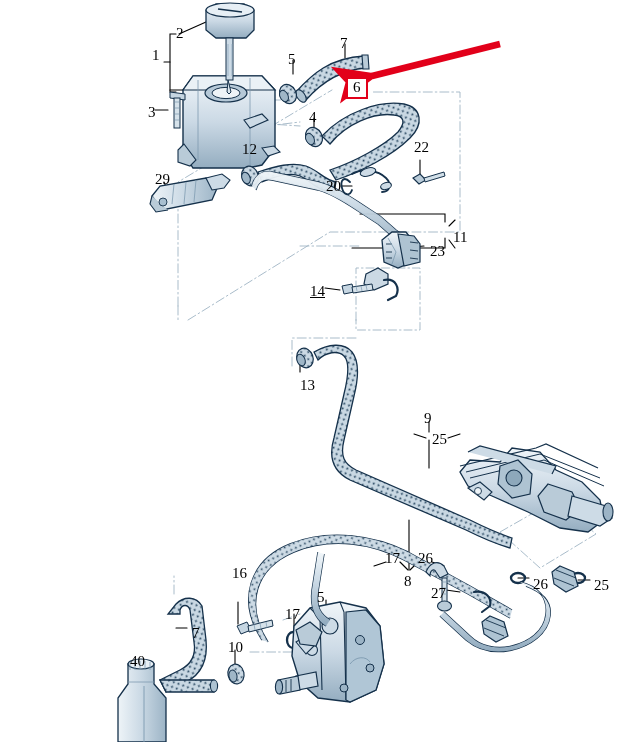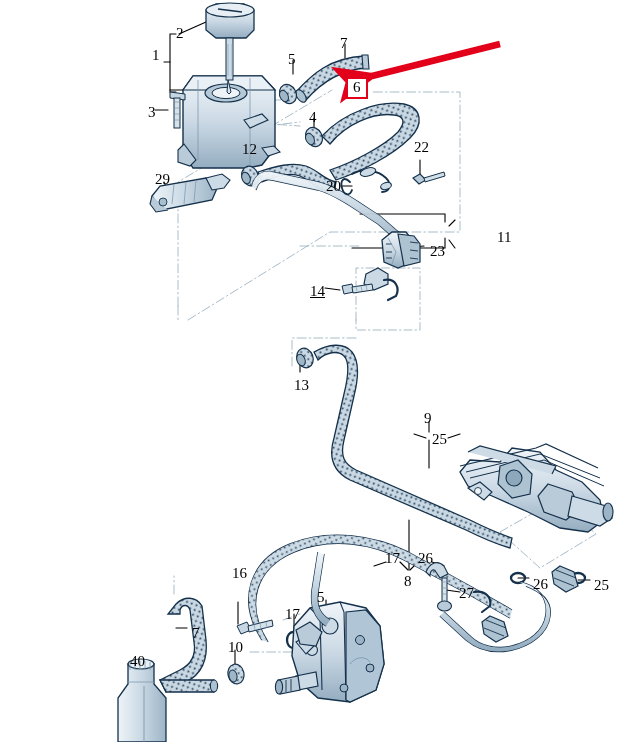--- a/index.html
+++ b/index.html
@@ -364,30 +364,30 @@
       <div class="lbl" style="left: 176px; top: 26px;">2</div>
       <div class="lbl" style="left: 148px; top: 105px;">3</div>
       <div class="lbl" style="left: 309px; top: 110px;">4</div>
       <div class="lbl" style="left: 288px; top: 52px;">5</div>
       <div class="lbl hl" style="left: 346px; top: 77px;">6</div>
       <div class="lbl" style="left: 340px; top: 36px;">7</div>
       <div class="lbl" style="left: 242px; top: 142px;">12</div>
       <div class="lbl" style="left: 155px; top: 172px;">29</div>
       <div class="lbl" style="left: 326px; top: 179px;">20</div>
       <div class="lbl" style="left: 414px; top: 140px;">22</div>
-      <div class="lbl" style="left: 453px; top: 230px; margin-left: 44px;">11</div>
+      <div class="lbl" style="left: 453px; top: 230px;">11</div>
       <div class="lbl" style="left: 430px; top: 244px;">23</div>
       <div class="lbl" style="left: 310px; top: 284px; text-decoration: underline;">14</div>
-      <div class="lbl" style="left: 294px; top: 378px;">13</div>
+      <div class="lbl" style="left: 300px; top: 378px;">13</div>
       <div class="lbl" style="left: 424px; top: 411px;">9</div>
       <div class="lbl" style="left: 432px; top: 432px;">25</div>
       <div class="lbl" style="left: 385px; top: 551px;">17</div>
       <div class="lbl" style="left: 418px; top: 551px;">26</div>
       <div class="lbl" style="left: 404px; top: 574px;">8</div>
-      <div class="lbl" style="left: 431px; top: 586px; margin-left: 28px;">27</div>
+      <div class="lbl" style="left: 431px; top: 586px;">27</div>
       <div class="lbl" style="left: 533px; top: 577px;">26</div>
       <div class="lbl" style="left: 594px; top: 578px;">25</div>
       <div class="lbl" style="left: 232px; top: 566px;">16</div>
       <div class="lbl" style="left: 285px; top: 607px;">17</div>
       <div class="lbl" style="left: 317px; top: 590px;">5</div>
       <div class="lbl" style="left: 228px; top: 640px;">10</div>
       <div class="lbl" style="left: 192px; top: 626px;">7</div>
       <div class="lbl" style="left: 130px; top: 654px;">40</div>
     </div>
 

